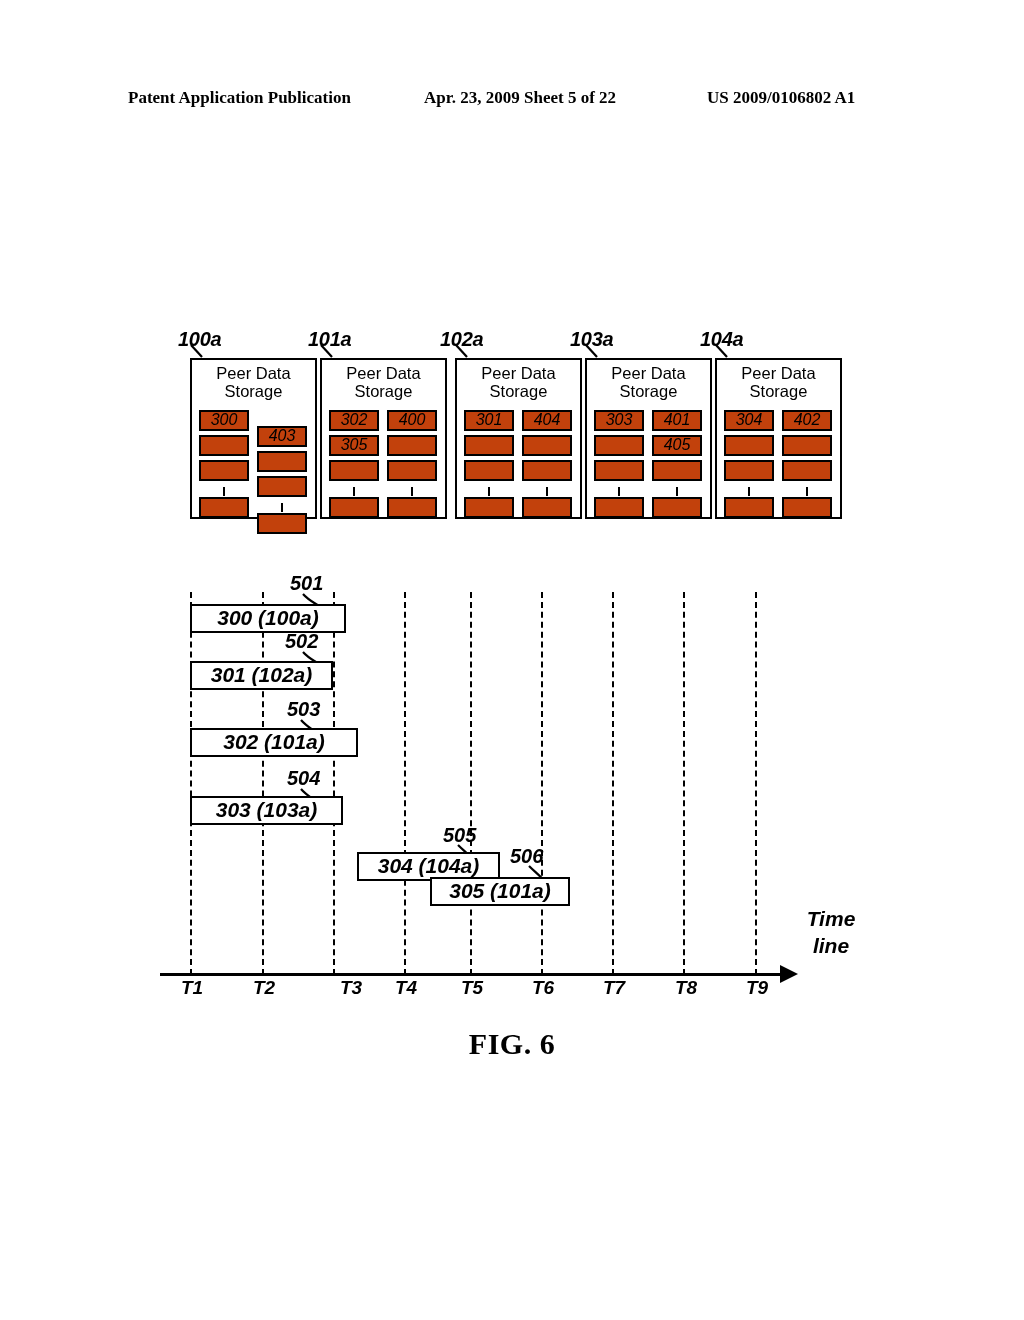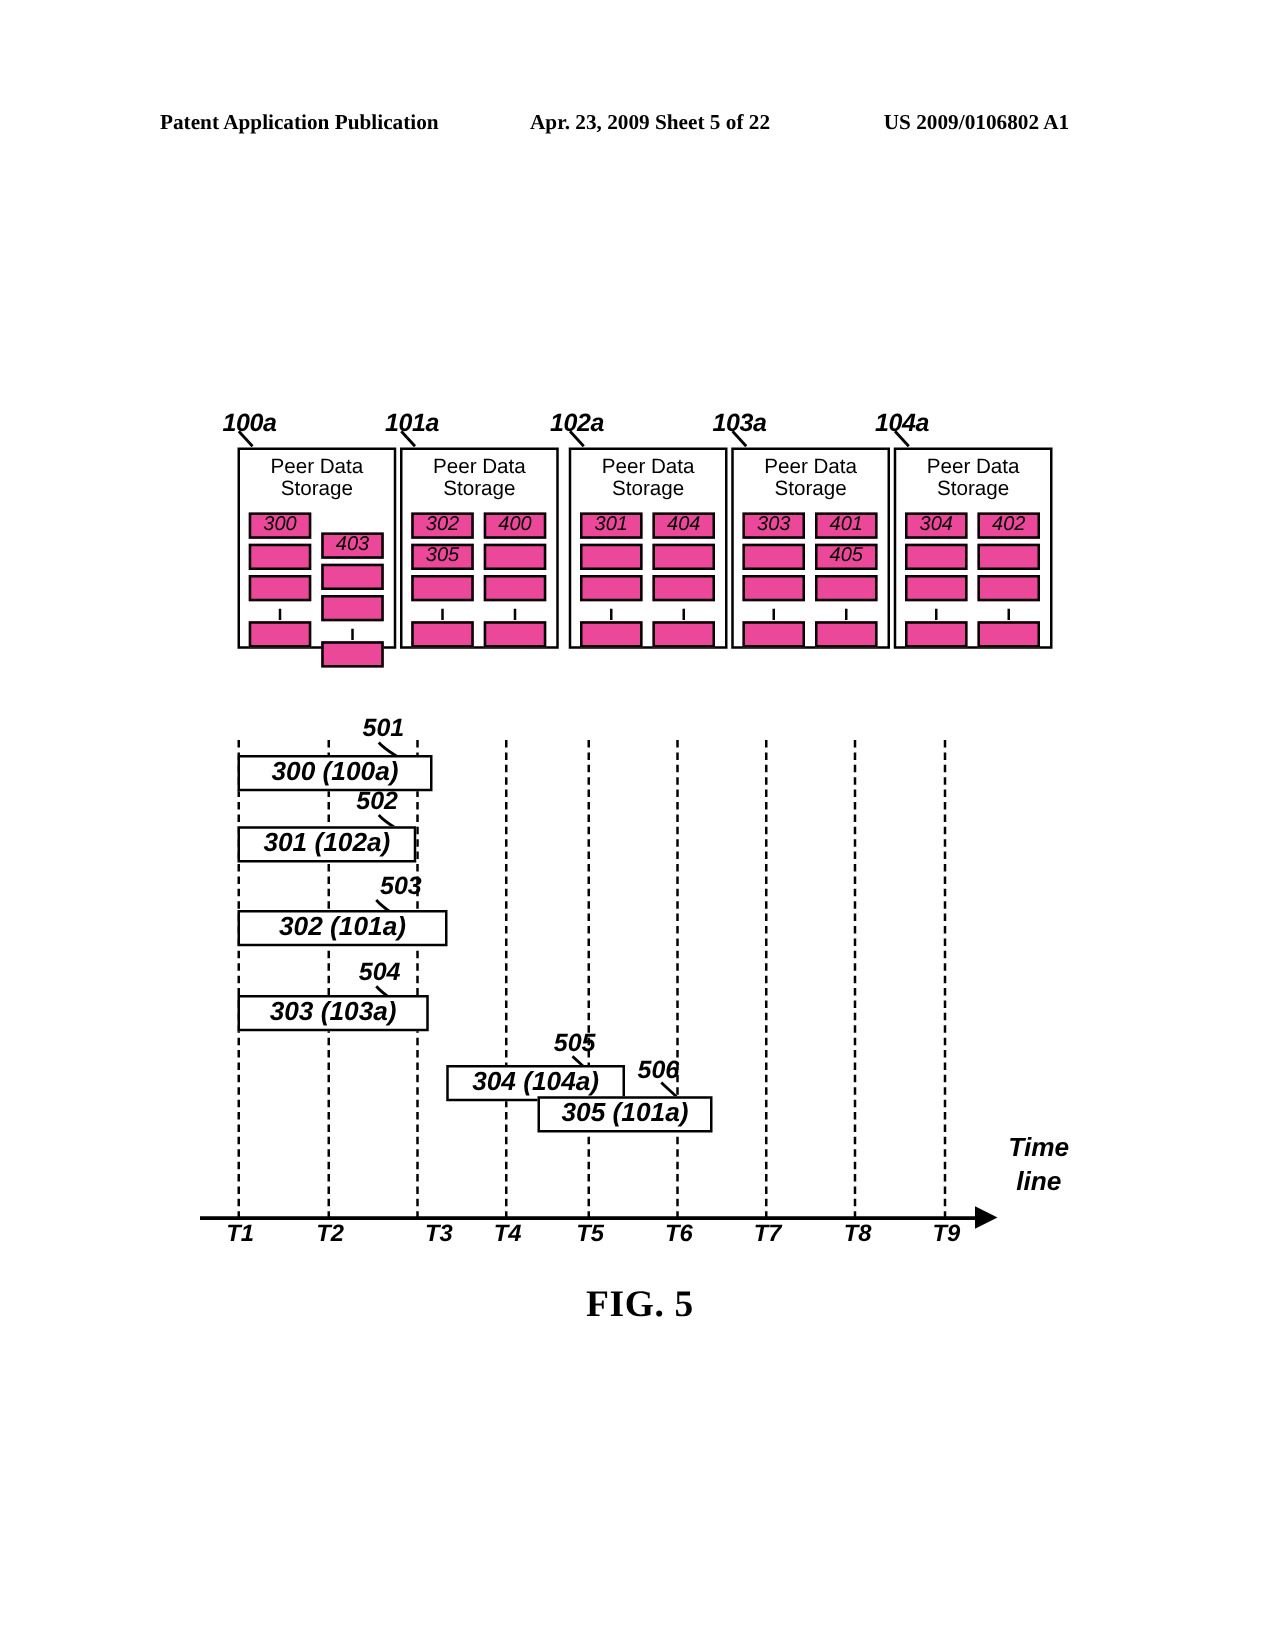--- a/index.html
+++ b/index.html
@@ -54,21 +54,21 @@
   .slot-col{
     position:absolute;
     width:50px;
   }
   .slot-col.left{left:7px;}
   .slot-col.right{left:65px;}
   .slot{
     width:50px;height:21px;
     border:2.5px solid #000;
     box-sizing:border-box;
-    background:#ec4899;
+    background:#c2410c;
     margin-bottom:4px;
     text-align:center;
     font-style:italic;
     font-size:16px;
     line-height:16px;
     overflow:hidden;
   }
   .slot-dash{
     height:12px;
     display:flex;align-items:center;justify-content:center;
@@ -320,21 +320,21 @@
       <path d="M3 2 C10 10, 18 12, 27 20" stroke="#000" stroke-width="2.2" fill="none"></path>
     </svg>
   <div class="gbar" style="left:190px;top:604px;width:156px;">300 (100a)</div>
 
   <div class="bar-ref" style="left:285px;top:630px;">502</div>
   <svg class="bar-leader" style="left:300px;top:650px;width:34px;height:22px;" viewBox="0 0 34 22">
       <path d="M3 2 C10 10, 18 12, 27 20" stroke="#000" stroke-width="2.2" fill="none"></path>
     </svg>
   <div class="gbar" style="left:190px;top:661px;width:143px;">301 (102a)</div>
 
-  <div class="bar-ref" style="left:287px;top:698px;margin-left:17px;">503</div>
+  <div class="bar-ref" style="left:287px;top:698px;">503</div>
   <svg class="bar-leader" style="left:298px;top:718px;width:32px;height:22px;" viewBox="0 0 32 22">
       <path d="M3 2 C9 9, 16 12, 25 20" stroke="#000" stroke-width="2.2" fill="none"></path>
     </svg>
   <div class="gbar" style="left:190px;top:728px;width:168px;">302 (101a)</div>
 
   <div class="bar-ref" style="left:287px;top:767px;">504</div>
   <svg class="bar-leader" style="left:298px;top:787px;width:32px;height:22px;" viewBox="0 0 32 22">
       <path d="M3 2 C9 9, 16 12, 25 20" stroke="#000" stroke-width="2.2" fill="none"></path>
     </svg>
   <div class="gbar" style="left:190px;top:796px;width:153px;">303 (103a)</div>
@@ -364,13 +364,13 @@
   <div class="tick-label" style="left:686px;">T8</div>
   <div class="tick-label" style="left:757px;">T9</div>
 
   <div id="timeline-label">
     <span>Time</span><br>
     <span>line</span>
   </div>
 
 </div>
 
-<div id="fig-caption">FIG. 5</div>
+<div id="fig-caption">FIG. 6</div>
 
 </body></html>

